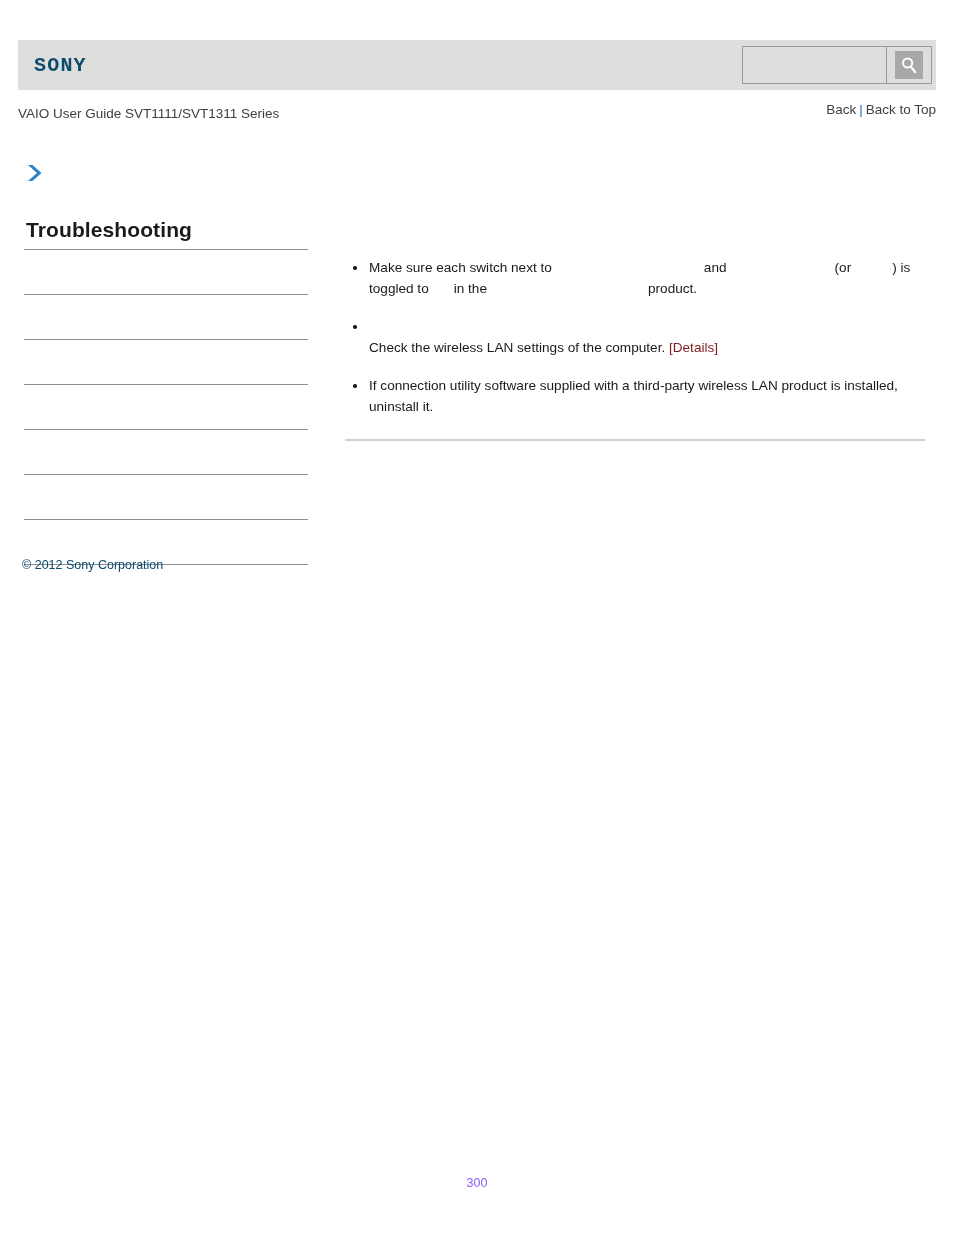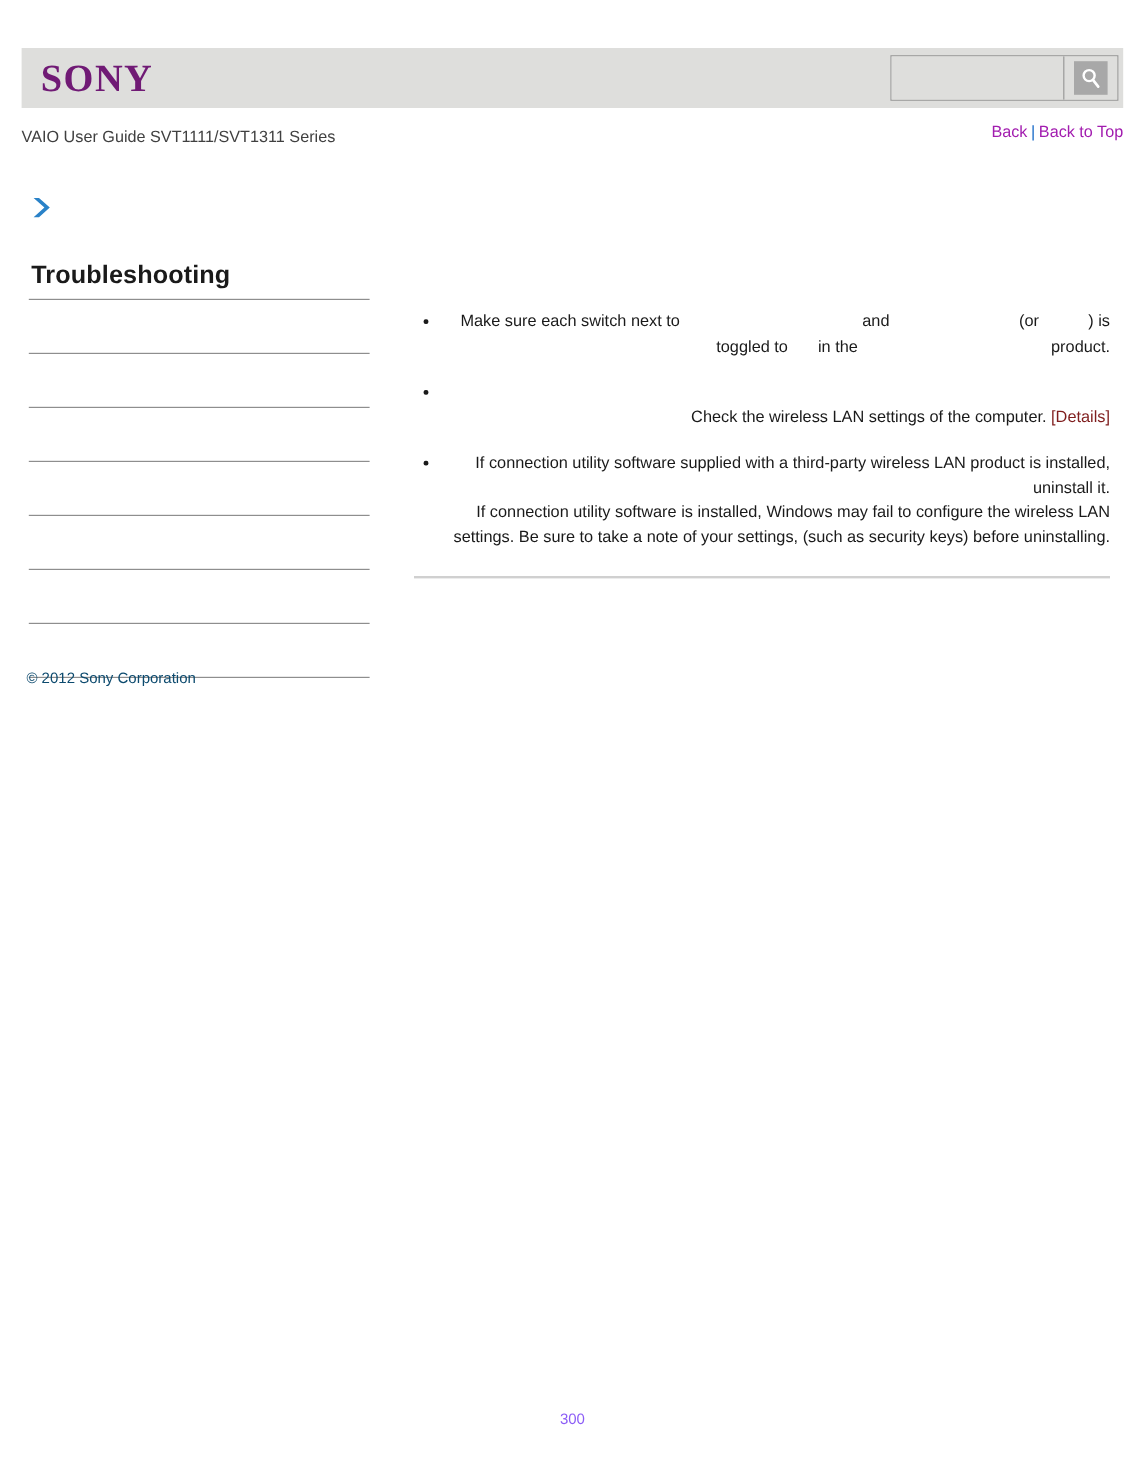--- a/index.html
+++ b/index.html
@@ -24,25 +24,25 @@
     width: 918px;
     height: 50px;
     background: #dededc;
     box-sizing: border-box;
   }
   .sony-logo {
     position: absolute;
     left: 16px;
     top: 50%;
     transform: translateY(-50%);
-    font-family: Liberation Serif, serif;
+    font-family: Liberation Mono, monospace;
     font-weight: bold;
-    font-size: 32px;
+    font-size: 20px;
     letter-spacing: 1.2px;
-    color: #701a75;
+    color: #0c4a6e;
     white-space: nowrap;
   }
   .search-wrap {
     position: absolute;
     right: 4px;
     top: 50%;
     transform: translateY(-50%);
     display: flex;
     align-items: stretch;
     height: 38px;
@@ -98,21 +98,21 @@
     white-space: nowrap;
   }
   .nav-links {
     position: absolute;
     right: 0;
     top: 0;
     font-size: 13.5px;
     white-space: nowrap;
   }
   .nav-links a {
-    color: #a21caf;
+    color: #404040;
     text-decoration: none;
   }
   .nav-sep {
     color: #1769c8;
     padding: 0 3px;
   }
 
   
   .chevron-icon {
     position: absolute;
@@ -170,21 +170,20 @@
     margin: 0;
     padding: 0;
   }
   ul.bullets > li {
     position: relative;
     padding-left: 24px;
     margin-bottom: 18px;
     font-size: 13.6px;
     line-height: 20.5px;
     color: #1a1a1a;
-    text-align: right;
   }
   ul.bullets > li:last-child { margin-bottom: 16px; }
   ul.bullets > li::before {
     content: "";
     position: absolute;
     left: 8px;
     top: 8px;
     width: 3.5px;
     height: 3.5px;
     background: #1a1a1a;
@@ -288,20 +287,20 @@
 </div>
 
 <div class="content">
   <ul class="bullets">
 
     <li><span>Make sure each switch next to</span><span class="gap gap-a"></span><span>and</span><span class="gap gap-b"></span><span>(or</span><span class="gap gap-c"></span><span>) is</span><br><span>toggled to</span><span class="gap gap-d"></span><span>in the</span><span class="gap gap-e"></span><span>product.</span></li>
 
     <li><br><span>Check the wireless LAN settings of the computer.</span>
       <a href="#" class="dtl-link">[Details]</a></li>
 
-    <li><span>If connection utility software supplied with a third-party wireless LAN product is installed, uninstall it.</span><br><span>If connection utility software is installed, Windows may fail to configure the wireless LAN settings. Be sure to take a note of your settings, (such as security keys) before uninstalling.</span></li>
+    <li><span>If connection utility software supplied with a third-party wireless LAN product is installed, uninstall it.</span><br></li>
 
   </ul>
   <div class="content-rule"></div>
 </div>
 
 <div class="copyright">© 2012 Sony Corporation</div>
 <div class="page-number">300</div>
 
 </body></html>

